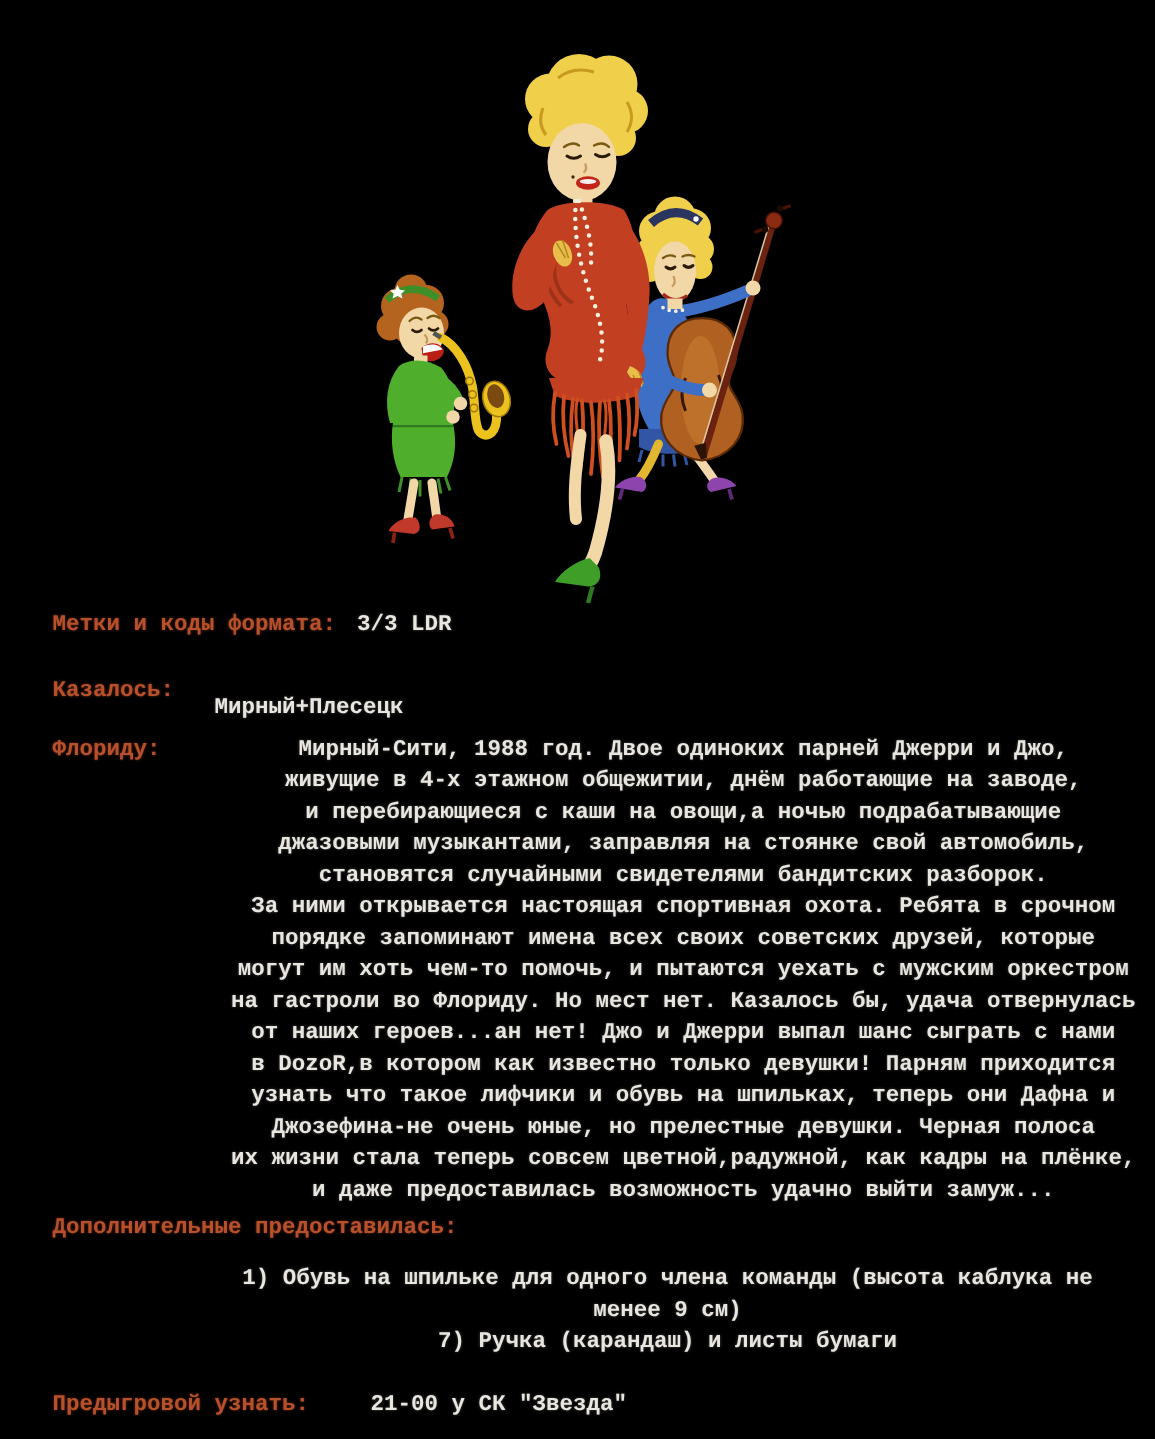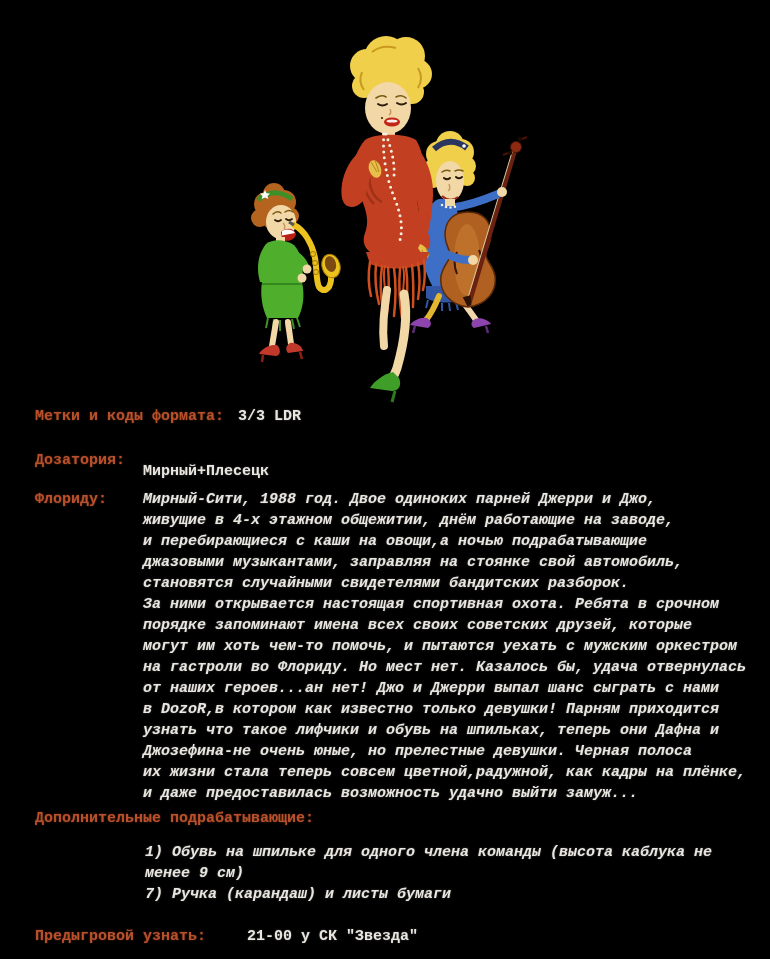--- a/index.html
+++ b/index.html
@@ -3,36 +3,37 @@
 <meta charset="utf-8">
 <style>
   html,body{margin:0;padding:0;background:#000;}
   .page{
     position:relative;
     width:770px;height:959px;
     background:var(--bg,#000);
     overflow:hidden;
     font-family:"Liberation Mono","DejaVu Sans Mono",monospace;
     font-weight:700;
+    text-align:center;
   }
   .label{
     position:absolute;
     color:var(--accent,#b8512b);
     font-size:15px;line-height:21px;
     text-shadow:0 0 2px rgba(190,85,45,.55);
     white-space:nowrap;
   }
   .value{
     position:absolute;
     color:var(--text,#e9e6e0);
     font-size:15px;line-height:21px;
     text-shadow:0 0 2px rgba(255,255,255,.3);
     white-space:nowrap;
   }
-  .multiline{white-space:pre-line;font-style:italic;}
+  .multiline{white-space:pre-line;}
   .art{position:absolute;left:236px;top:6px;}
   
   .c-dress{fill:var(--dress-red,#c23f22);}
   .c-dress-shade{stroke:#8e2d14;fill:none;}
   .c-green{fill:var(--dress-green,#4fae2c);}
   .c-green-line{stroke:var(--dress-green,#4fae2c);fill:none;}
   .c-blue{fill:var(--jacket-blue,#3e6fc6);}
   .c-blue-line{stroke:var(--jacket-blue,#3e6fc6);fill:none;}
   .c-skin{fill:var(--skin,#f2d8a6);}
   .c-skinline{stroke:var(--skin,#f2d8a6);fill:none;}
@@ -193,41 +194,41 @@
       <path class="c-skinline" d="M151,284 C148,306 146,322 148,340" stroke-width="8" stroke-linecap="round"></path>
       <path class="c-skinline" d="M168,288 C172,310 169,334 161,362 C159,368 157,371 156,373" stroke-width="9" stroke-linecap="round"></path>
       <path class="c-shoe-green" d="M157,366 C148,368 138,375 134,382 L156,385 C163,385 166,379 163,372 Z"></path>
       <path d="M159,385 L156,396" stroke="#2f7a1e" stroke-width="3"></path>
     </g>
   </svg>
 
   <div class="label" style="left:35px;top:406px">Метки и коды формата:</div>
   <div class="value" style="left:238px;top:406px">3/3 LDR</div>
 
-  <div class="label" style="left:35px;top:450px">Дозатория:</div>
+  <div class="label" style="left:35px;top:450px">Казалось:</div>
   <div class="value" style="left:143px;top:461px">Мирный+Плесецк</div>
 
   <div class="label" style="left:35px;top:489px">Флориду:</div>
   <div class="value multiline" style="left:143px;top:489px;width:625px;white-space:pre-line">Мирный-Сити, 1988 год. Двое одиноких парней Джерри и Джо,
 живущие в 4-х этажном общежитии, днём работающие на заводе,
 и перебирающиеся с каши на овощи,а ночью подрабатывающие
 джазовыми музыкантами, заправляя на стоянке свой автомобиль,
 становятся случайными свидетелями бандитских разборок.
 За ними открывается настоящая спортивная охота. Ребята в срочном
 порядке запоминают имена всех своих советских друзей, которые
 могут им хоть чем-то помочь, и пытаются уехать с мужским оркестром
 на гастроли во Флориду. Но мест нет. Казалось бы, удача отвернулась
 от наших героев...ан нет! Джо и Джерри выпал шанс сыграть с нами
 в DozoR,в котором как известно только девушки! Парням приходится
 узнать что такое лифчики и обувь на шпильках, теперь они Дафна и
 Джозефина-не очень юные, но прелестные девушки. Черная полоса
 их жизни стала теперь совсем цветной,радужной, как кадры на плёнке,
 и даже предоставилась возможность удачно выйти замуж...</div>
 
-  <div class="label" style="left:35px;top:808px">Дополнительные подрабатывающие:</div>
+  <div class="label" style="left:35px;top:808px">Дополнительные предоставилась:</div>
   <div class="value multiline" style="left:145px;top:842px;width:600px;white-space:pre-line">1) Обувь на шпильке для одного члена команды (высота каблука не
 менее 9 см)
 7) Ручка (карандаш) и листы бумаги</div>
 
   <div class="label" style="left:35px;top:926px">Предыгровой узнать:</div>
   <div class="value" style="left:247px;top:926px">21-00 у СК "Звезда"</div>
 
 </div>
 
 </body></html>

